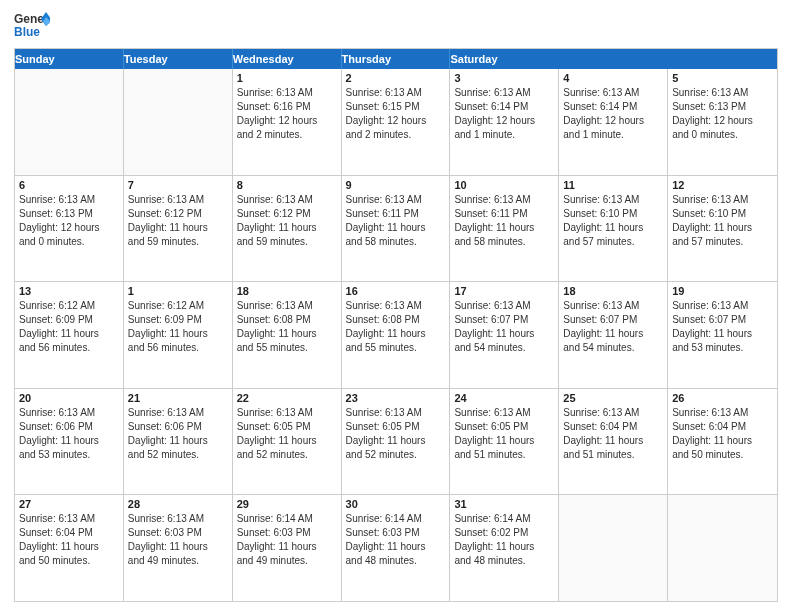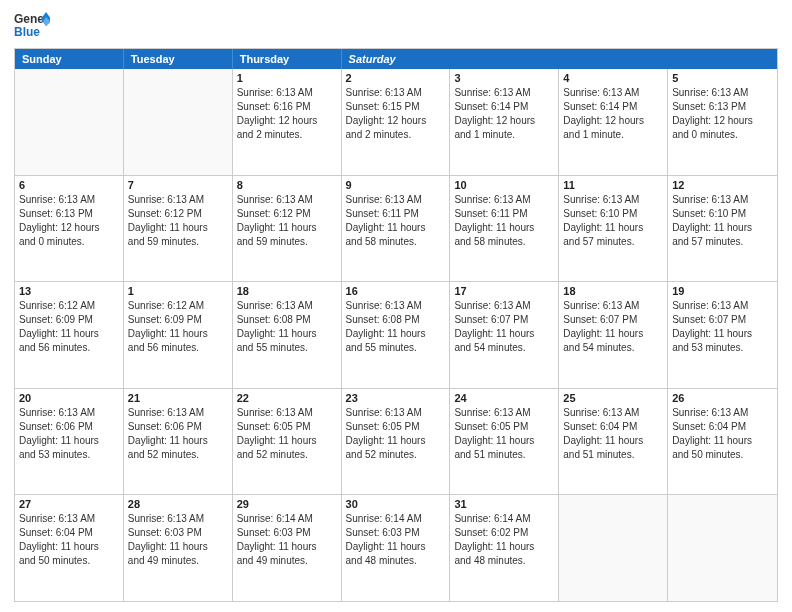--- a/index.html
+++ b/index.html
@@ -51,25 +51,25 @@
     }
     .cal-header {
       display: grid;
       grid-template-columns: repeat(7, 1fr);
       background: #1a6fc4;
     }
     .cal-header-cell {
       color: #fff;
       font-size: 11px;
       font-weight: bold;
-      padding: 4px 7px;
+      padding: 4px 0;
       border-right: 1px solid #3a8fd4;
       text-align: left;
     }
-    .cal-header-cell:last-child { border-right: none; font-style: italic; }
+    .cal-header-cell:last-child { border-right: none; }
     .cal-body {
       flex: 1;
       display: flex;
       flex-direction: column;
     }
     .cal-row {
       display: grid;
       grid-template-columns: repeat(7, 1fr);
       flex: 1;
       border-top: 1px solid #ccc;
@@ -115,20 +115,21 @@
     <div class="title-block">
       <h1></h1>
       <h2></h2>
     </div>
   </div>
 
   <div class="calendar">
     <div class="cal-header">
     <div class="cal-header-cell">Sunday</div>
         <div class="cal-header-cell">Tuesday</div>
+        <div class="cal-header-cell">Wednesday</div>
         <div class="cal-header-cell">Thursday</div>
         <div class="cal-header-cell">Saturday</div>
       </div>
     <div class="cal-body">
     <div class="cal-row">
           <div class="cal-cell empty"></div>
           <div class="cal-cell empty"></div>
           <div class="cal-cell">
             <span class="day-num">1</span>
             <div class="cell-text">Sunrise: 6:13 AM<br>Sunset: 6:16 PM<br>Daylight: 12 hours<br>and 2 minutes.</div>

